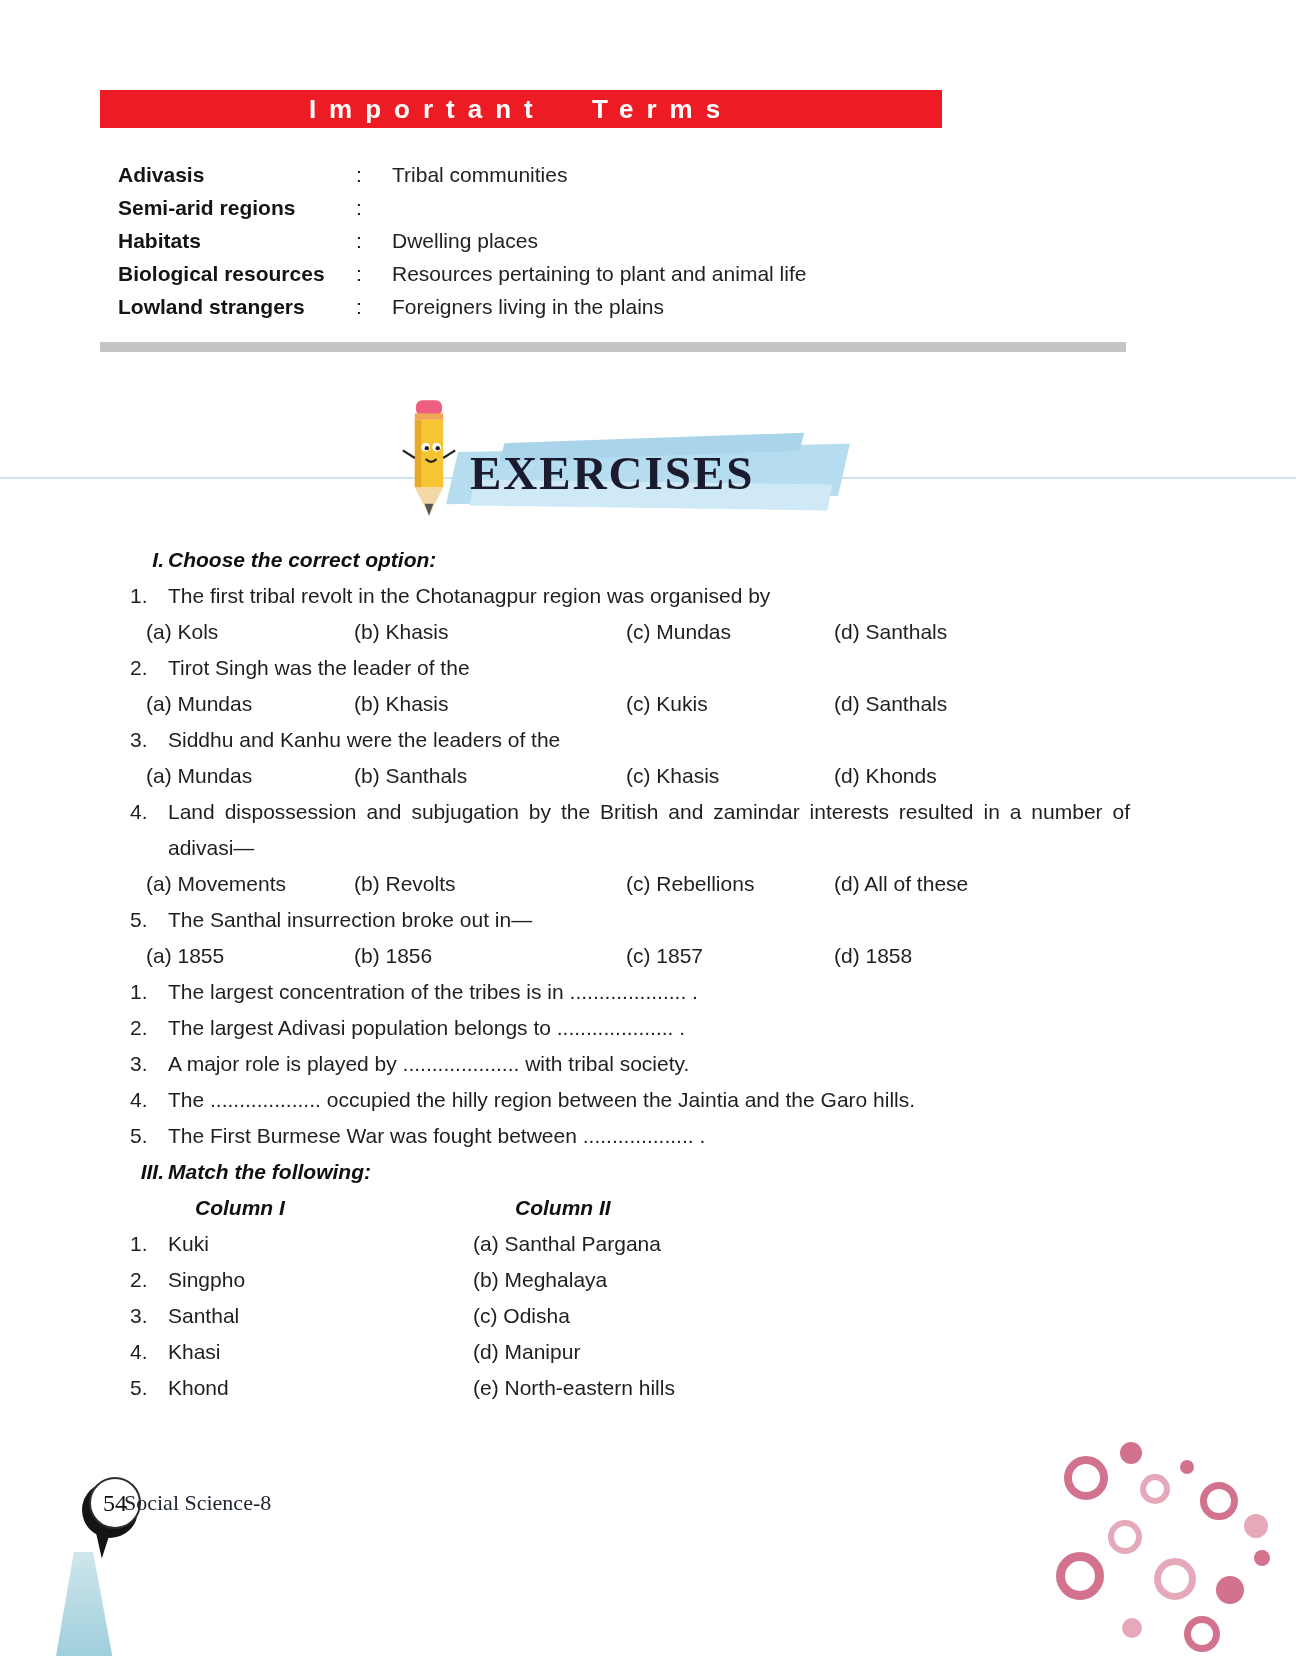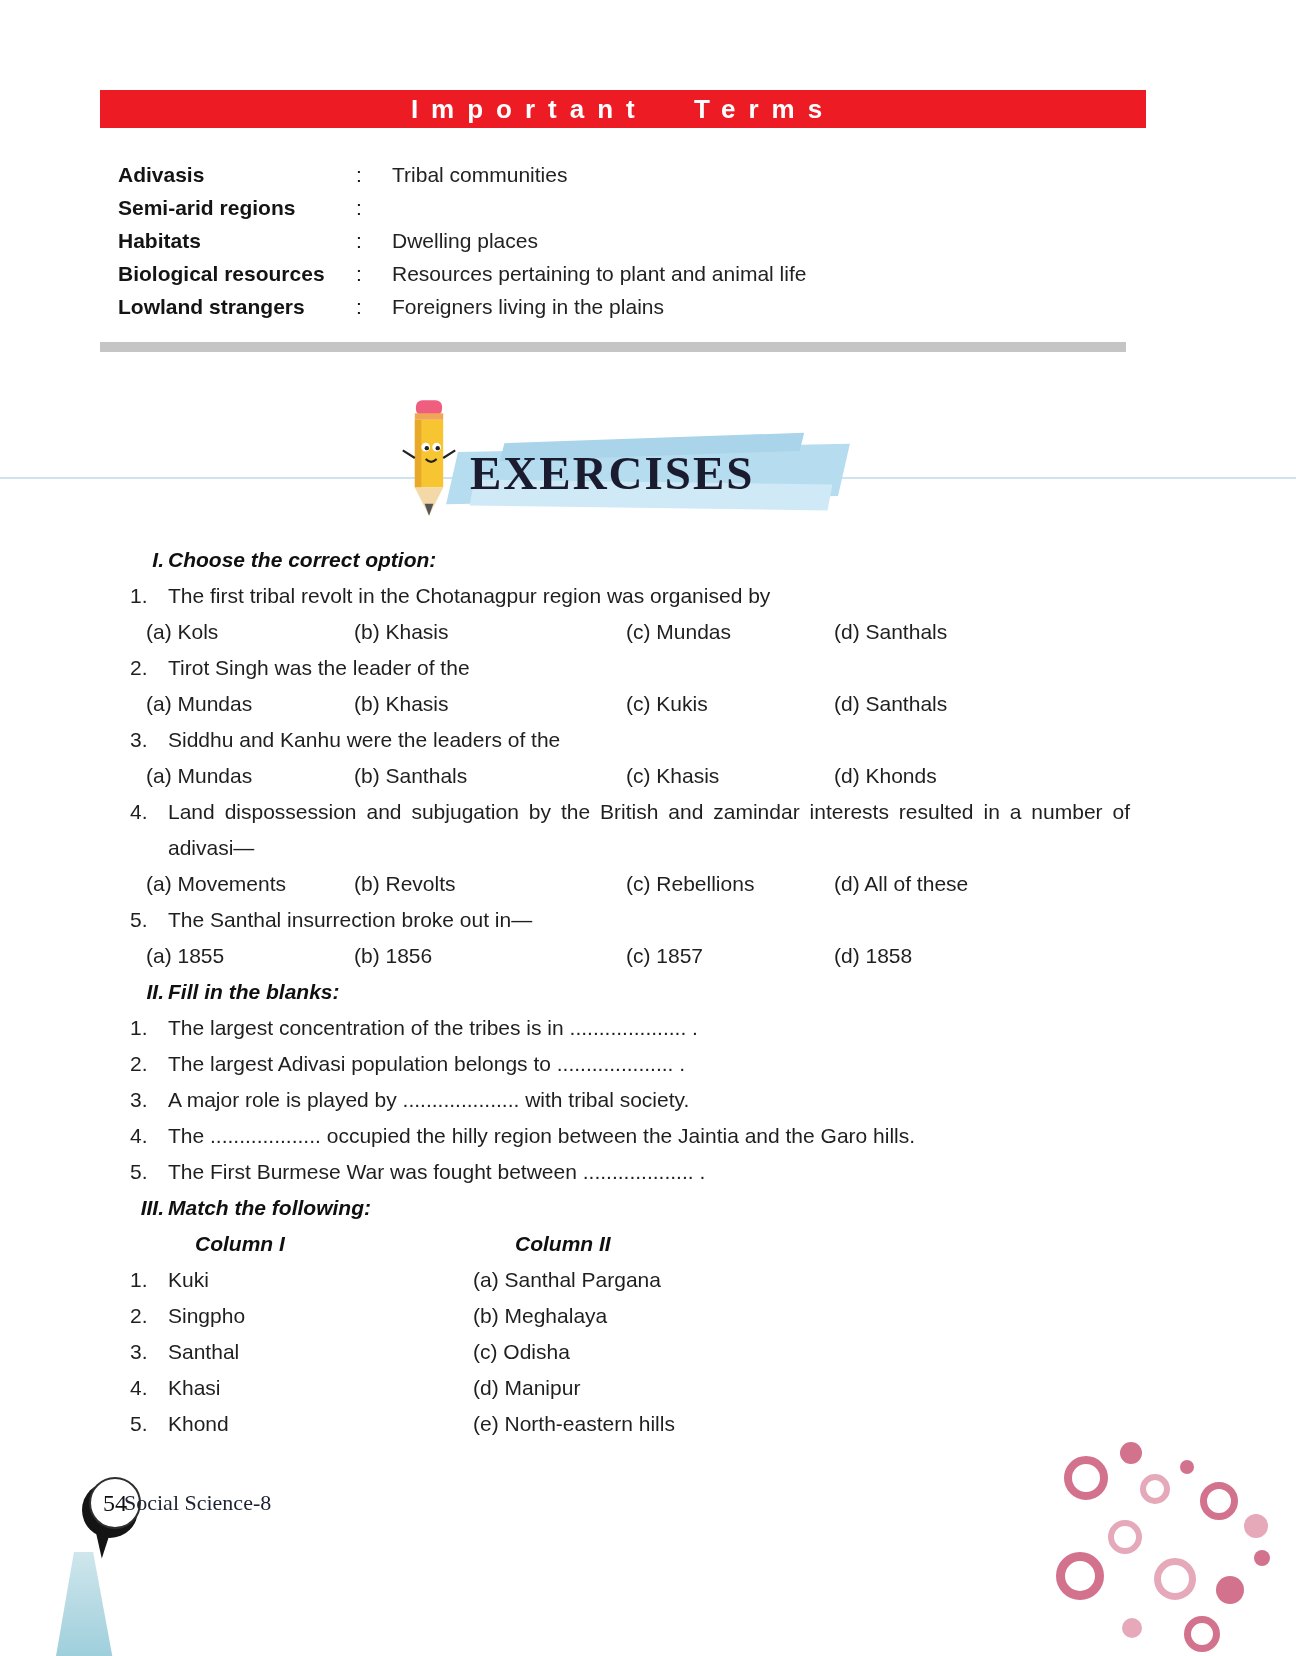--- a/index.html
+++ b/index.html
@@ -7,21 +7,21 @@
   body {
     position:relative;
     background:#ffffff;
     font-family:"Liberation Sans", sans-serif;
     color:#1c1c1c;
     overflow:hidden;
   }
 
   
   .banner {
-    position:absolute; left:100px; top:90px; width:1046px; height:38px;
+    position:absolute; left:100px; top:90px; width:842px; height:38px;
     background:#ed1c24;
     display:flex; align-items:center; justify-content:center;
   }
   .banner-title {
     color:#ffffff; font-weight:bold; font-size:26px;
     letter-spacing:13px; word-spacing:26px; white-space:nowrap;
   }
 
   
   .terms { position:absolute; left:118px; top:158px; width:1008px; }
@@ -230,24 +230,20 @@
       <span class="qtext">The Santhal insurrection broke out in—</span>
     </div>
     <div class="opts">
       <span>(a) 1855</span>
       <span>(b) 1856</span>
       <span>(c) 1857</span>
       <span>(d) 1858</span>
     </div>
   </div>
 
-  <div class="sec">
-    <span class="slabel">II.</span>
-    <span class="stitle">Fill in the blanks:</span>
-  </div>
 
   <div class="fill-row">
     <span class="num">1.</span>
     <span class="fill-text">The largest concentration of the tribes is in .................... .</span>
   </div>
   <div class="fill-row">
     <span class="num">2.</span>
     <span class="fill-text">The largest Adivasi population belongs to .................... .</span>
   </div>
   <div class="fill-row">

